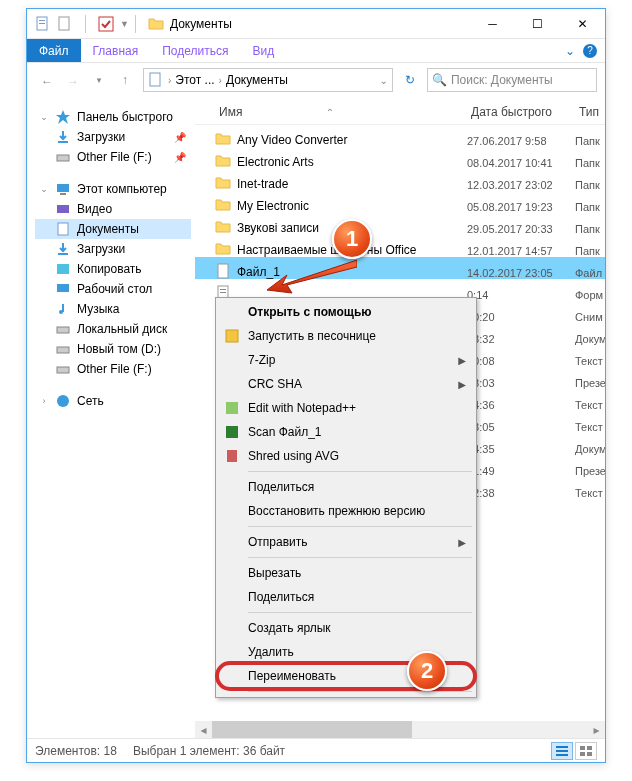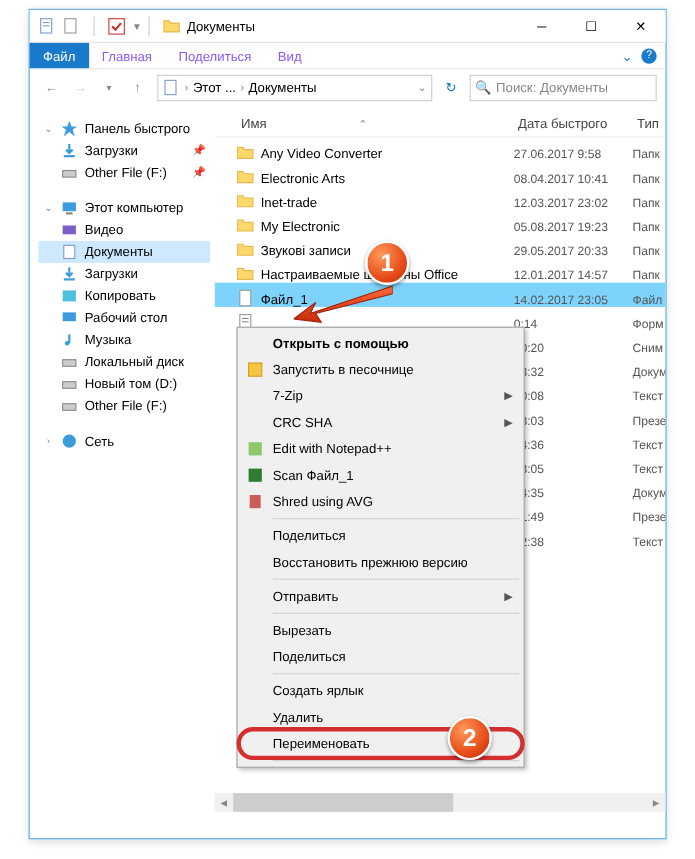--- a/index.html
+++ b/index.html
@@ -410,20 +410,41 @@
   </div>
 
   <div class="scrollh">
     <div class="arrow">◂</div>
     <div class="track">
         <div class="thumb"></div>
       </div>
     <div class="arrow">▸</div>
   </div>
 
+  <div class="statusbar">
+    <span>Элементов: 18</span>
+    <span>Выбран 1 элемент: 36 байт</span>
+    <div class="viewbtns">
+      <div class="viewbtn active">
+          <svg width="12" height="10">
+            <rect y="0" width="12" height="2" fill="#1979ca"></rect>
+            <rect y="4" width="12" height="2" fill="#1979ca"></rect>
+            <rect y="8" width="12" height="2" fill="#1979ca"></rect>
+          </svg>
+        </div>
+      <div class="viewbtn">
+          <svg width="12" height="10">
+            <rect x="0" y="0" width="5" height="4" fill="#888"></rect>
+            <rect x="7" y="0" width="5" height="4" fill="#888"></rect>
+            <rect x="0" y="6" width="5" height="4" fill="#888"></rect>
+            <rect x="7" y="6" width="5" height="4" fill="#888"></rect>
+          </svg>
+        </div>
+    </div>
+  </div>
 </div>
 
 <div class="ctxmenu" id="ctx">
     <div class="ctxitem bold">
       <span>Открыть с помощью</span>
     </div>
     <div class="ctxitem">
       <svg class="cicon" viewBox="0 0 16 16">
         <rect x="2" y="2" width="12" height="12" fill="#f5c542" stroke="#c9a020"></rect>
       </svg>

